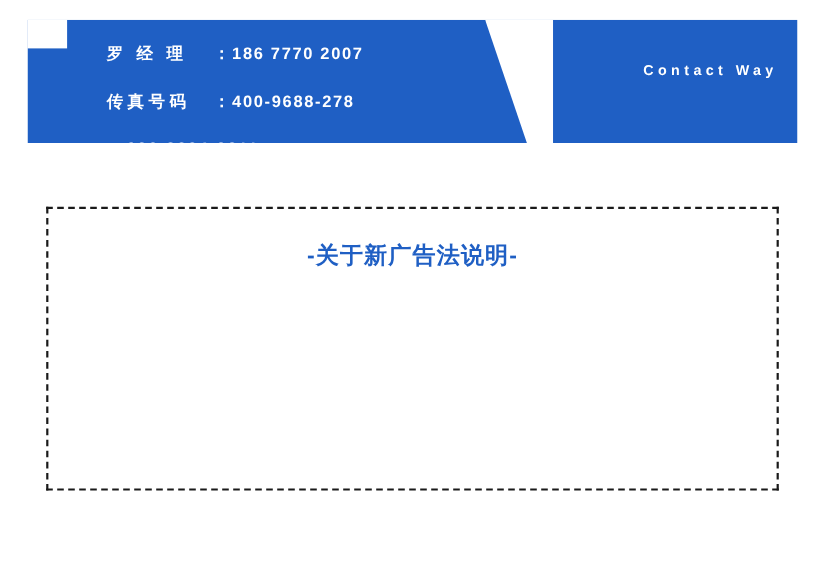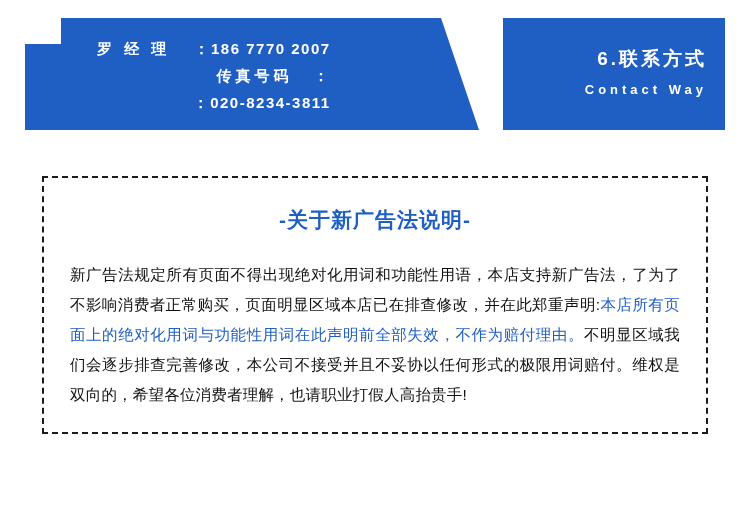--- a/index.html
+++ b/index.html
@@ -63,22 +63,21 @@
     background: #ffffff;
     clip-path: polygon(0 0, 100% 0, 100% 100%, 38px 100%);
   }
 
   .contact-list {
     position: absolute;
     left: 72px;
     top: 22px;
     display: flex;
     flex-direction: column;
-    gap: 8px;
-    align-items: flex-end;
+    gap: 24px;
   }
 
   .contact-row {
     display: flex;
     align-items: baseline;
     color: #ffffff;
     font-size: 15px;
     font-weight: bold;
     letter-spacing: 1px;
     white-space: nowrap;
@@ -118,21 +117,21 @@
     font-size: 13px;
     font-weight: bold;
     letter-spacing: 4px;
     white-space: nowrap;
   }
 
   
   .notice {
     position: absolute;
     left: 42px;
-    top: 176px;
+    top: 188px;
     width: 666px;
     height: 258px;
     border: 2px dashed #1a1a1a;
     box-sizing: border-box;
   }
 
   .notice-title {
     margin-top: 28px;
     text-align: center;
     color: #1f5fc4;
@@ -165,35 +164,32 @@
 
     <div class="contact-list">
       <div class="contact-row">
         <span class="contact-label">罗 经 理</span>
         <span class="contact-colon">：</span>
         <span class="contact-value">186 7770 2007</span>
       </div>
       <div class="contact-row">
         <span class="contact-label">传真号码</span>
         <span class="contact-colon">：</span>
+        <span class="contact-value">400-9688-278</span>
       </div>
       <div class="contact-row">
         <span class="contact-colon">：</span>
         <span class="contact-value">020-8234-3811</span>
       </div>
     </div>
 
     <div class="wedge"></div>
 
     <div class="title-block">
-      <div class="title-cn">6.联系方式</div>
       <div class="title-en">Contact Way</div>
     </div>
   </div>
 
   <div class="notice">
     <div class="notice-title">-关于新广告法说明-</div>
-    <div class="notice-body">
-      <span>新广告法规定所有页面不得出现绝对化用词和功能性用语，本店支持新广告法，了为了不影响消费者正常购买，页面明显区域本店已在排查修改，并在此郑重声明:</span><span class="highlight">本店所有页面上的绝对化用词与功能性用词在此声明前全部失效，不作为赔付理由。</span><span>不明显区域我们会逐步排查完善修改，本公司不接受并且不妥协以任何形式的极限用词赔付。维权是双向的，希望各位消费者理解，也请职业打假人高抬贵手!</span>
-    </div>
   </div>
 
 </div>
 
 </body></html>

